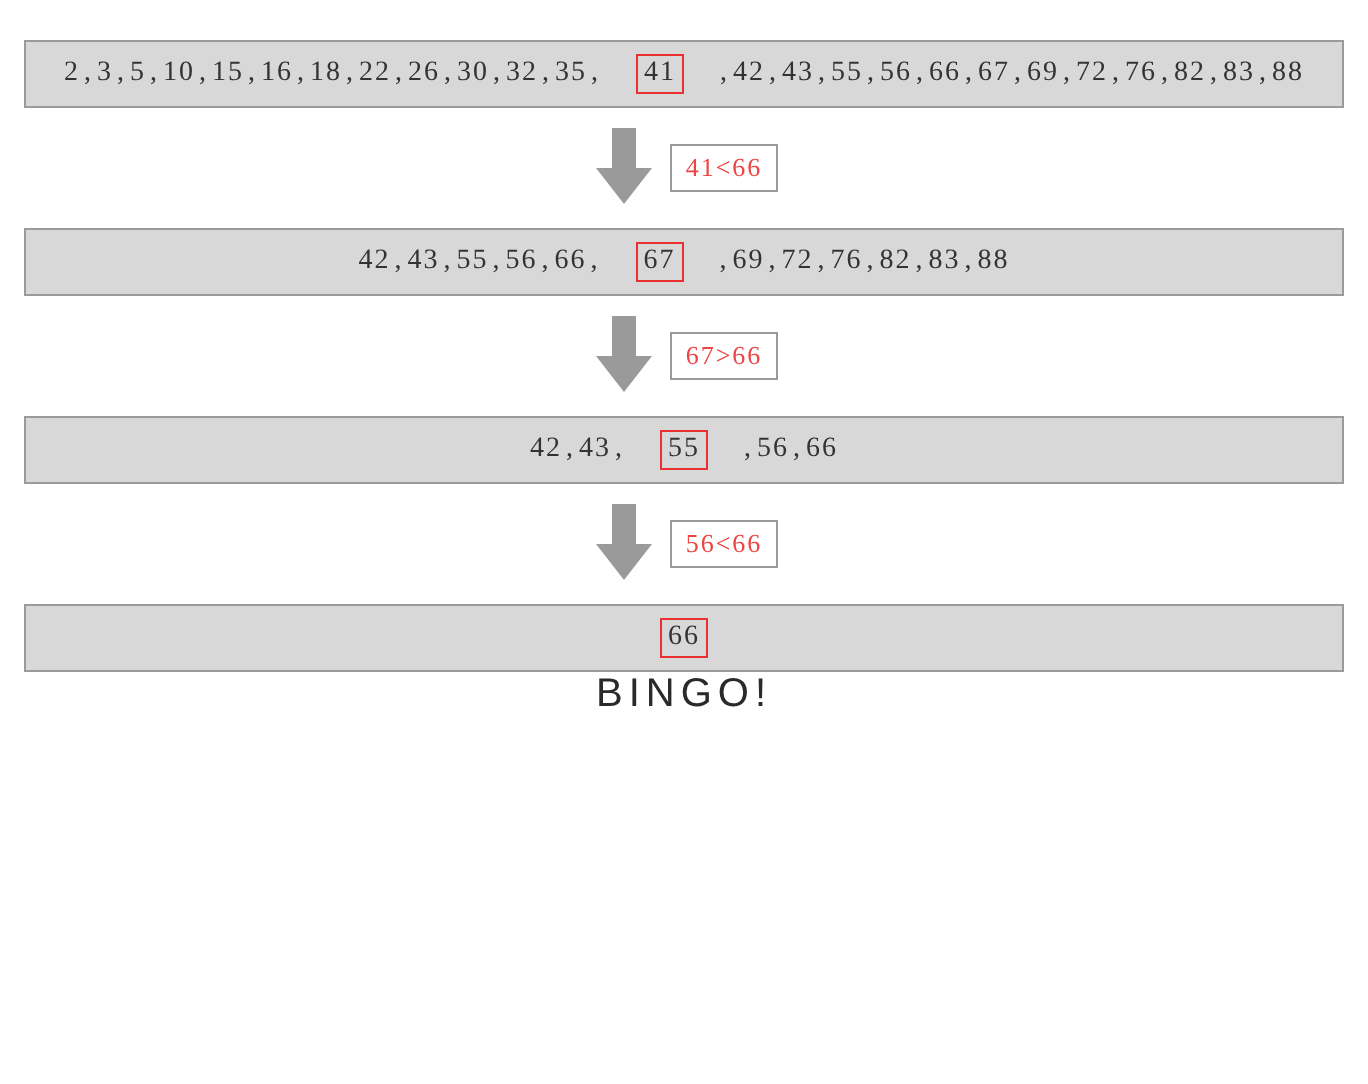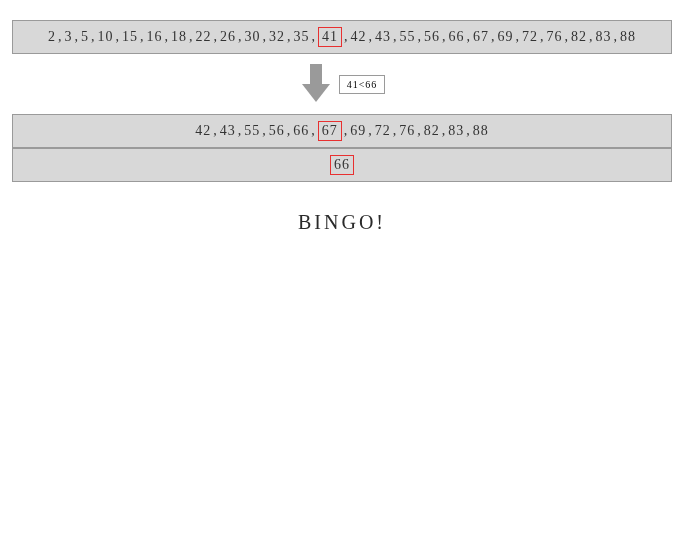--- a/index.html
+++ b/index.html
@@ -18,62 +18,81 @@
     font-size: 14px;
     letter-spacing: 1px;
     color: #333;
     font-family: 'Palatino Linotype', 'Book Antiqua', Palatino, serif;
   }
   .nums { display: inline-block; white-space: nowrap; }
   .num { display: inline-block; padding: 0 1px; }
   .hl {
     border: 1.5px solid #e83030;
     padding: 1px 3px;
-    margin: 0 1px;
+    margin: 0 17px;
     font-family: Liberation Serif, serif;
   }
   .arrow-row {
     display: flex;
     align-items: center;
     justify-content: center;
     gap: 8px;
     margin: 8px 0;
     position: relative;
   }
   .arrow-svg { display: block; }
   .arrow-label {
     border: 1px solid #9a9a9a;
     padding: 3px 7px;
-    font-size: 10px;
-    color: #000000;
+    font-size: 13px;
+    color: #ef4444;
     font-family: 'Palatino Linotype', 'Book Antiqua', Palatino, serif;
     letter-spacing: 1px;
     margin-left: 6px;
   }
   .arrow-wrap { display: flex; align-items: center; }
   .bingo {
     text-align: center;
     font-size: 20px;
     letter-spacing: 3px;
-    margin-top: 29px;
-    font-family: Liberation Serif, serif;
+    margin-top: 0;
+    font-family: Liberation Sans, sans-serif;
     color: #2a2a2a;
   }
 </style>
 </head>
 <body>
 
 <div id="container">
     <div class="step-box"><span class="nums"><span class="num">2</span><span class="num">,</span><span class="num">3</span><span class="num">,</span><span class="num">5</span><span class="num">,</span><span class="num">10</span><span class="num">,</span><span class="num">15</span><span class="num">,</span><span class="num">16</span><span class="num">,</span><span class="num">18</span><span class="num">,</span><span class="num">22</span><span class="num">,</span><span class="num">26</span><span class="num">,</span><span class="num">30</span><span class="num">,</span><span class="num">32</span><span class="num">,</span><span class="num">35</span><span class="num">,</span><span class="num hl">41</span><span class="num">,</span><span class="num">42</span><span class="num">,</span><span class="num">43</span><span class="num">,</span><span class="num">55</span><span class="num">,</span><span class="num">56</span><span class="num">,</span><span class="num">66</span><span class="num">,</span><span class="num">67</span><span class="num">,</span><span class="num">69</span><span class="num">,</span><span class="num">72</span><span class="num">,</span><span class="num">76</span><span class="num">,</span><span class="num">82</span><span class="num">,</span><span class="num">83</span><span class="num">,</span><span class="num">88</span></span></div>
     <div class="arrow-row">
       <div class="arrow-wrap">
         <svg class="arrow-svg" width="34" height="44" viewBox="0 0 34 44">
     <rect x="11" y="2" width="12" height="20" fill="#9a9a9a"></rect>
     <polygon points="3,22 31,22 17,40" fill="#9a9a9a"></polygon>
   </svg>
         <span class="arrow-label">41&lt;66</span>
       </div>
     </div>
     <div class="step-box"><span class="nums"><span class="num">42</span><span class="num">,</span><span class="num">43</span><span class="num">,</span><span class="num">55</span><span class="num">,</span><span class="num">56</span><span class="num">,</span><span class="num">66</span><span class="num">,</span><span class="num hl">67</span><span class="num">,</span><span class="num">69</span><span class="num">,</span><span class="num">72</span><span class="num">,</span><span class="num">76</span><span class="num">,</span><span class="num">82</span><span class="num">,</span><span class="num">83</span><span class="num">,</span><span class="num">88</span></span></div>
+    <div class="arrow-row">
+      <div class="arrow-wrap">
+        <svg class="arrow-svg" width="34" height="44" viewBox="0 0 34 44">
+    <rect x="11" y="2" width="12" height="20" fill="#9a9a9a"></rect>
+    <polygon points="3,22 31,22 17,40" fill="#9a9a9a"></polygon>
+  </svg>
+        <span class="arrow-label">67&gt;66</span>
+      </div>
+    </div>
+    <div class="step-box"><span class="nums"><span class="num">42</span><span class="num">,</span><span class="num">43</span><span class="num">,</span><span class="num hl">55</span><span class="num">,</span><span class="num">56</span><span class="num">,</span><span class="num">66</span></span></div>
+    <div class="arrow-row">
+      <div class="arrow-wrap">
+        <svg class="arrow-svg" width="34" height="44" viewBox="0 0 34 44">
+    <rect x="11" y="2" width="12" height="20" fill="#9a9a9a"></rect>
+    <polygon points="3,22 31,22 17,40" fill="#9a9a9a"></polygon>
+  </svg>
+        <span class="arrow-label">56&lt;66</span>
+      </div>
+    </div>
     <div class="step-box"><span class="nums"><span class="num hl">66</span></span></div>
   </div>
 
 <div class="bingo">BINGO!</div>
 
 </body></html>

